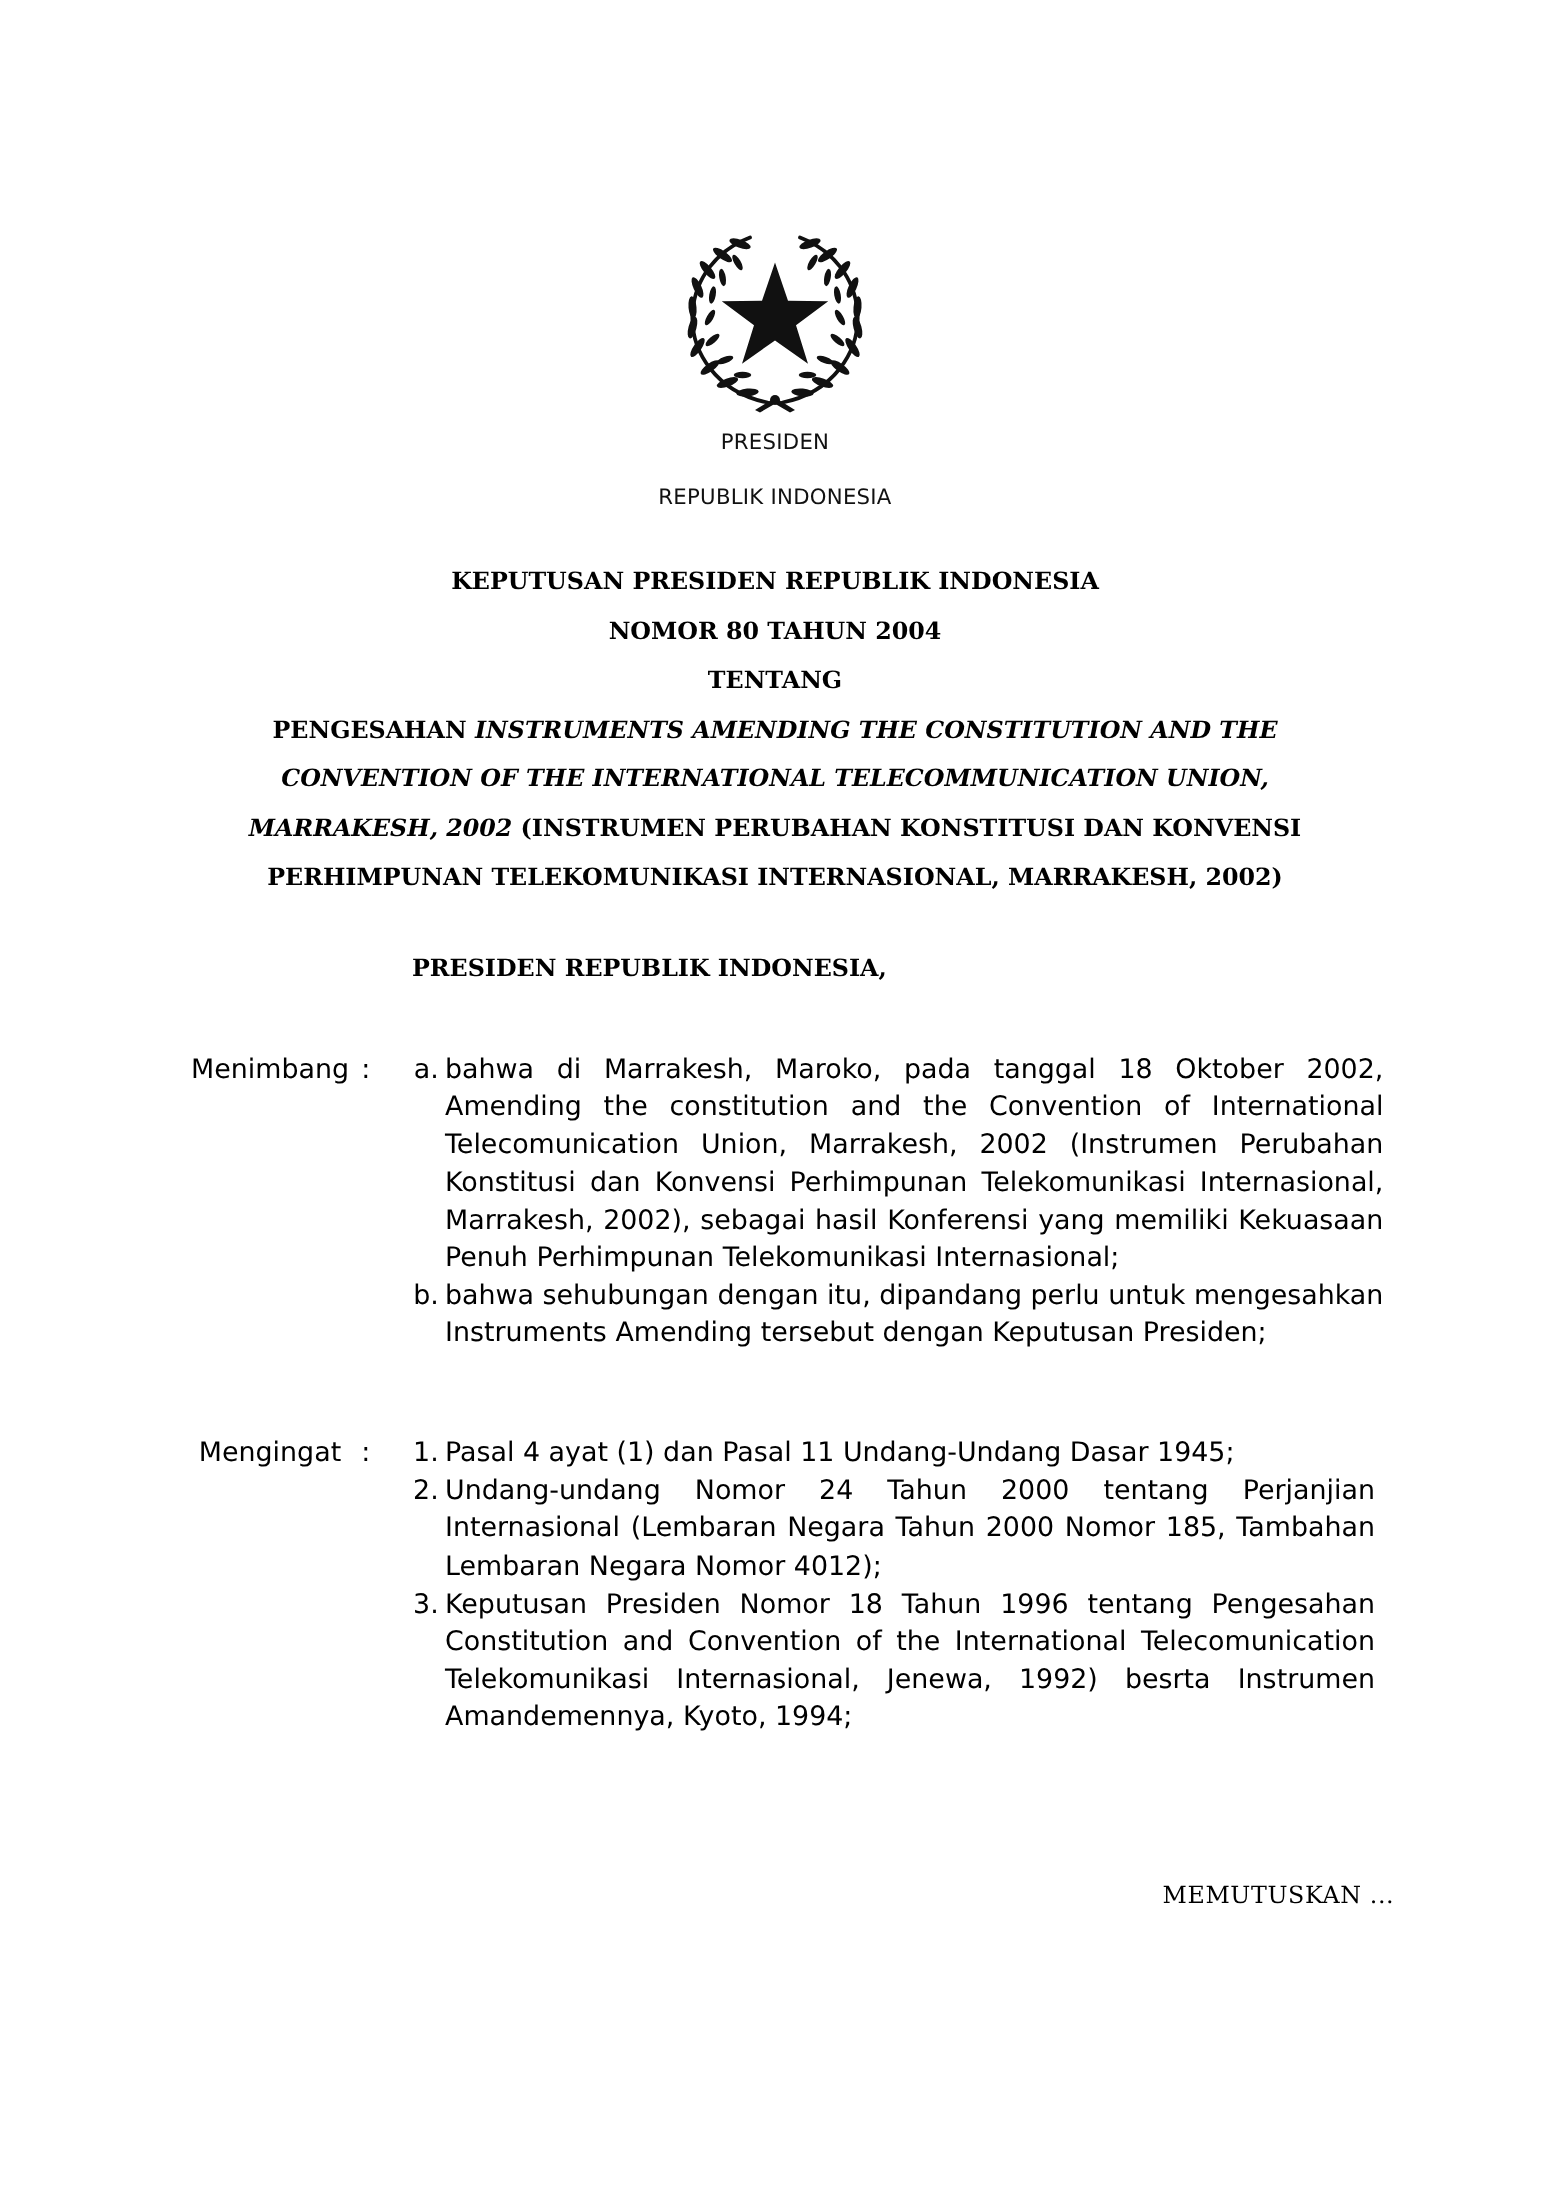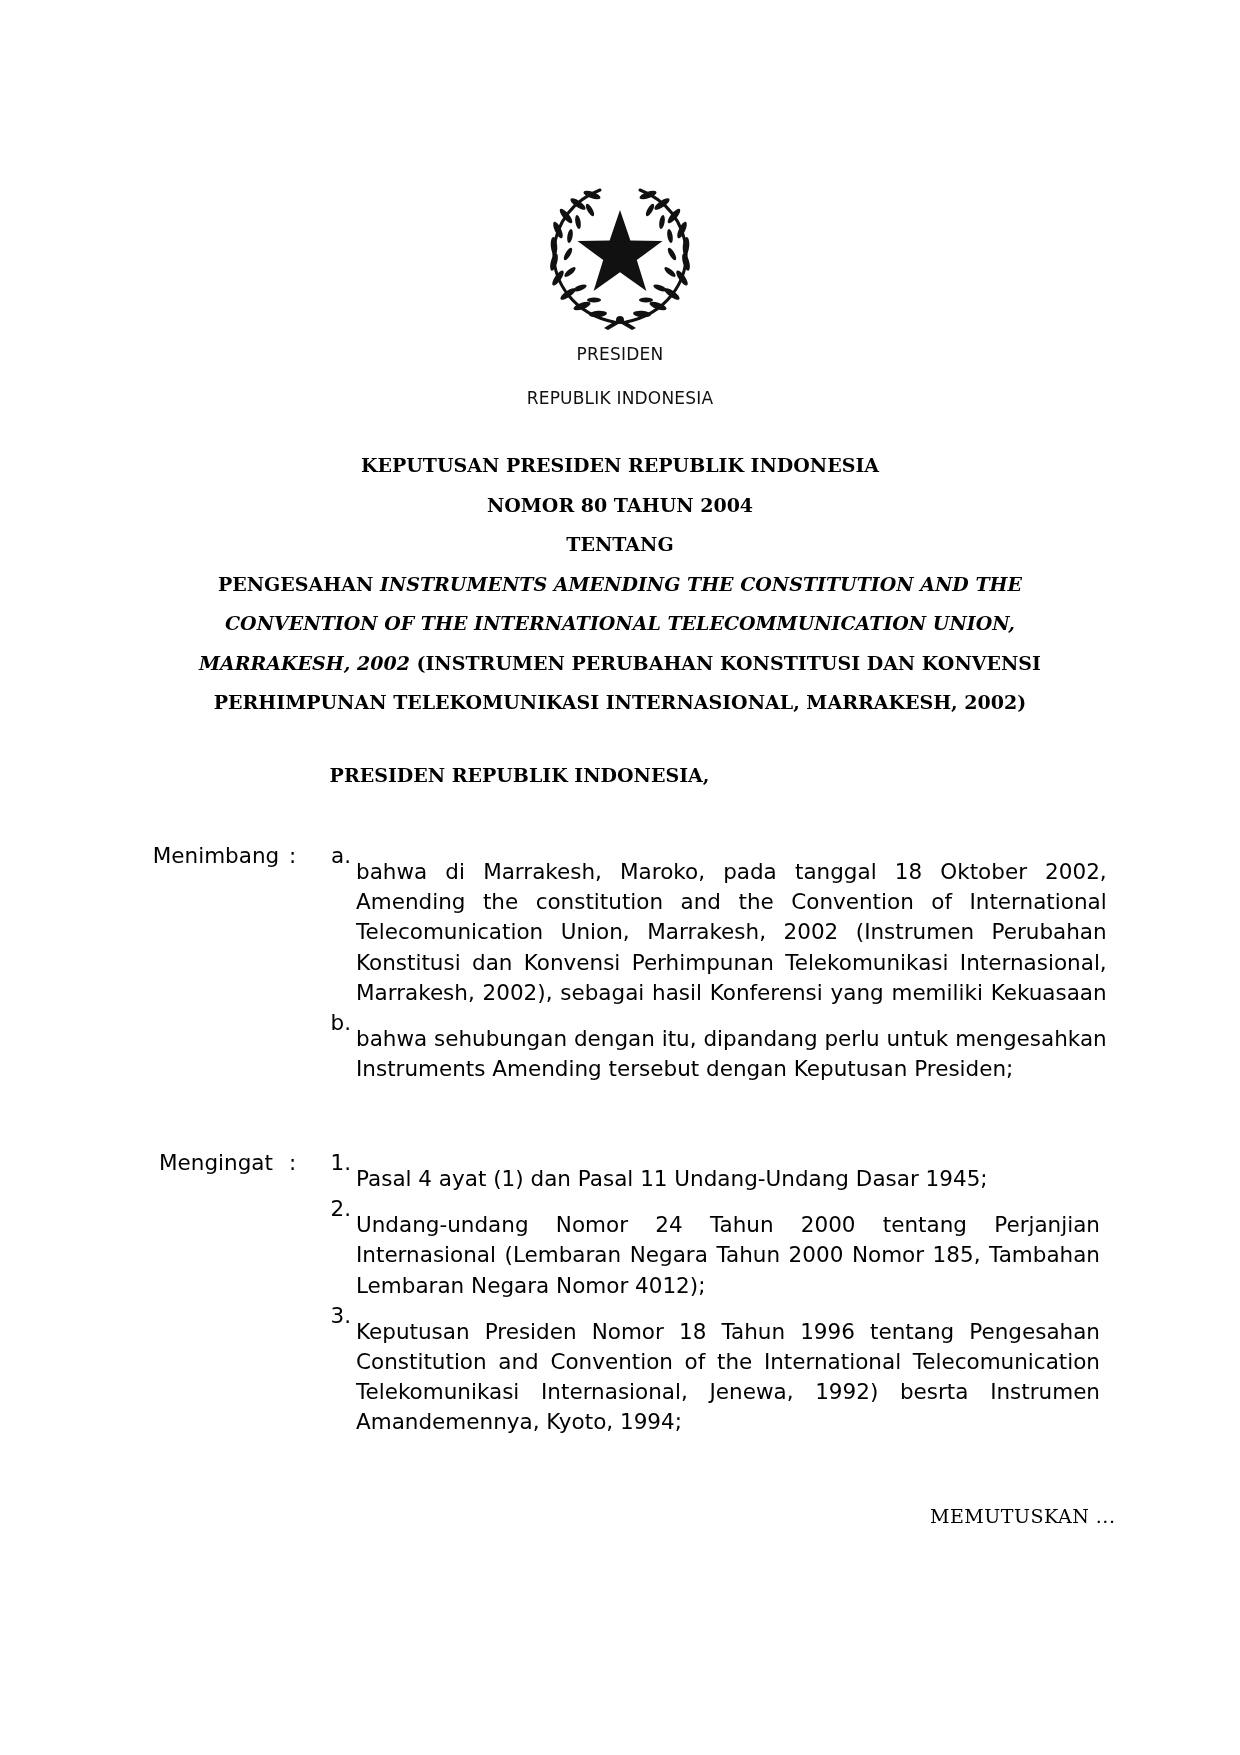--- a/index.html
+++ b/index.html
@@ -25,21 +25,21 @@
     .section { position: absolute; left: 145px; width: 955px;
                font-family: "DejaVu Sans", sans-serif; font-size: 21.5px; line-height: 30.2px; }
     .sec-menimbang { top: 841px; }
     .sec-mengingat { top: 1148px; }
     .sec-row { display: flex; }
     .sec-label { width: 142px; flex: none; text-align: center; }
     .sec-colon { width: 30px; flex: none; text-align: left; padding-left: 2px; }
     .items { flex: 1; }
     .item { display: flex; }
     .item-marker { width: 32px; flex: none; text-align: right; padding-right: 5px; }
-    .item-text { flex: 1; text-align: justify; margin-top: 16px; }
+    .item-text { flex: 1; text-align: justify; }
     .item-text .ln { display: block; text-align: justify; text-align-last: justify; white-space: nowrap; }
     .item-text .ln.last { text-align-last: left; }
 
     .footer-next { position: absolute; left: 894px; top: 1505px;
                    font-family: "DejaVu Serif", serif; font-size: 19px; letter-spacing: 0.5px; margin-left: 36px; }
   </style>
 </head>
 <body>
 
 <div class="page">
@@ -99,20 +99,21 @@
       <div class="sec-colon">:</div>
       <div class="items">
         <div class="item">
           <div class="item-marker">a.</div>
           <div class="item-text">
             <span class="ln">bahwa di Marrakesh, Maroko, pada tanggal 18 Oktober 2002,</span>
             <span class="ln">Amending the constitution and the Convention of International</span>
             <span class="ln">Telecomunication Union, Marrakesh, 2002 (Instrumen Perubahan</span>
             <span class="ln">Konstitusi dan Konvensi Perhimpunan Telekomunikasi Internasional,</span>
             <span class="ln">Marrakesh, 2002), sebagai hasil Konferensi yang memiliki Kekuasaan</span>
+            <span class="ln last">Penuh Perhimpunan Telekomunikasi Internasional;</span>
           </div>
         </div>
         <div class="item">
           <div class="item-marker">b.</div>
           <div class="item-text">
             <span class="ln">bahwa sehubungan dengan itu, dipandang perlu untuk mengesahkan</span>
             <span class="ln last">Instruments Amending tersebut dengan Keputusan Presiden;</span>
           </div>
         </div>
       </div>

